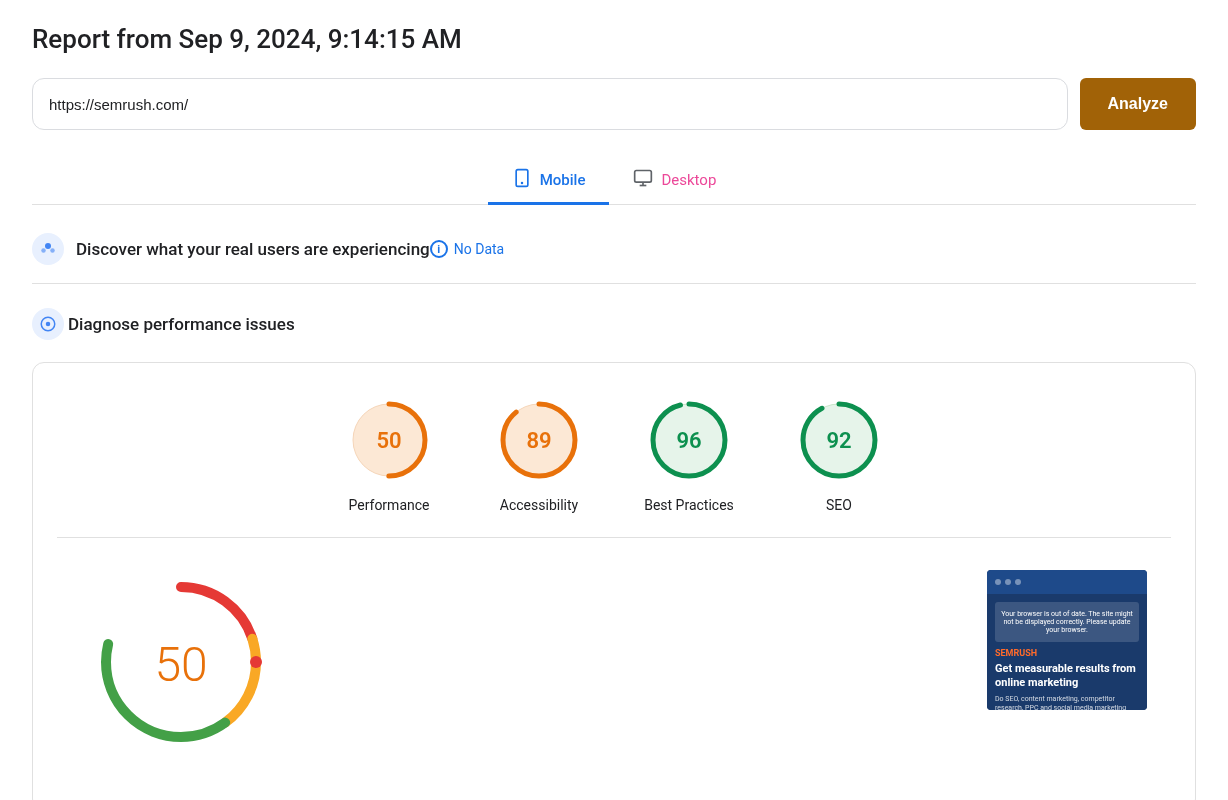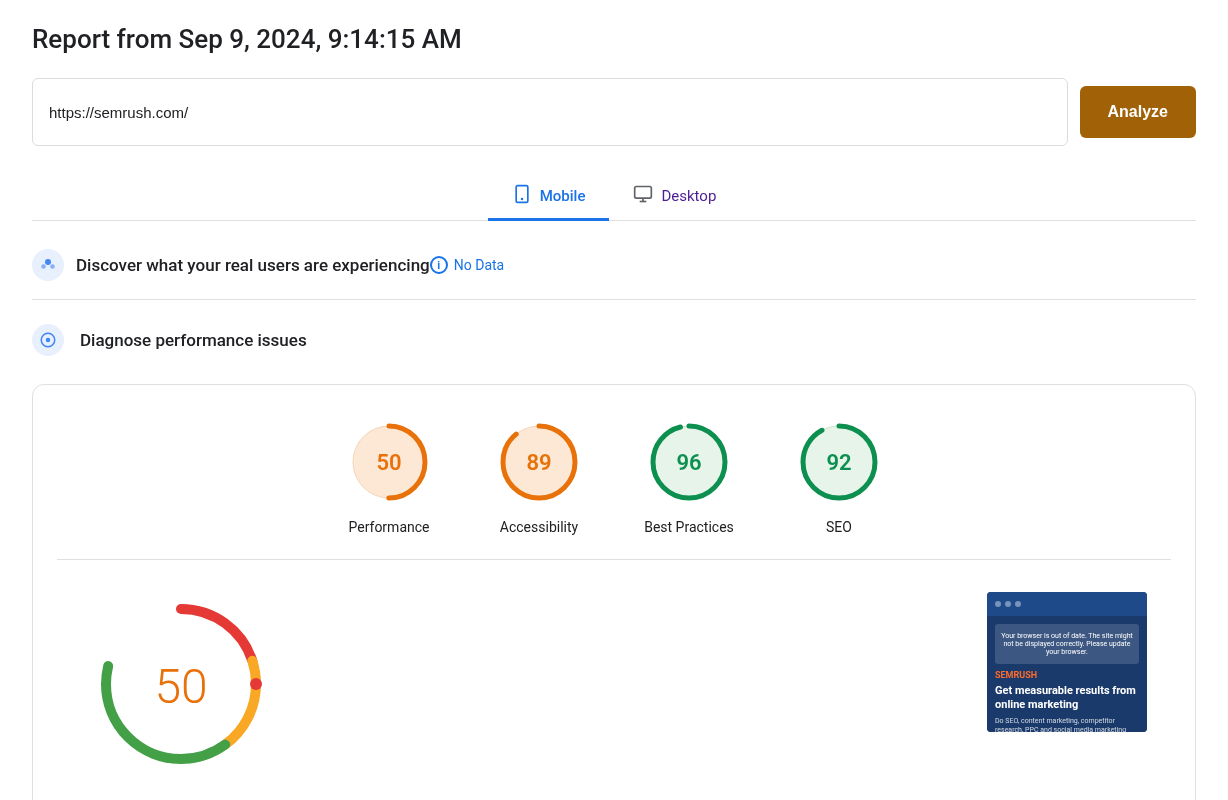--- a/index.html
+++ b/index.html
@@ -26,23 +26,23 @@
 
     
     .url-row {
       display: flex;
       align-items: center;
       gap: 12px;
       margin-bottom: 28px;
     }
     .url-input {
       flex: 1;
-      height: 68px;
+      height: 52px;
       border: 1px solid #dadce0;
-      border-radius: 6px;
+      border-radius: 12px;
       padding: 0 16px;
       font-size: 15px;
       color: #202124;
       outline: none;
     }
     .analyze-btn {
       height: 52px;
       padding: 0 28px;
       background: #a16207;
       color: #fff;
@@ -61,21 +61,21 @@
       gap: 0;
       margin-bottom: 10px;
       border-bottom: 1px solid #e0e0e0;
     }
     .tab {
       display: flex;
       align-items: center;
       gap: 8px;
       padding: 10px 24px;
       font-size: 15px;
-      color: #4c1d95;
+      color: #ec4899;
       cursor: pointer;
       border-bottom: 3px solid transparent;
       margin-bottom: -1px;
     }
     .tab.active {
       color: #1a73e8;
       border-bottom: 3px solid #1a73e8;
       font-weight: 500;
     }
     .tab-icon {
@@ -131,22 +131,22 @@
       flex-shrink: 0;
     }
 
     
     .diagnose-section {
       margin-top: 24px;
     }
     .diagnose-header {
       display: flex;
       align-items: center;
-      gap: 16px;
-      margin-bottom: 28px;
+      gap: 4px;
+      margin-bottom: 22px;
     }
     .diagnose-icon {
       width: 32px;
       height: 32px;
       border-radius: 50%;
       background: #e8f0fe;
       display: flex;
       align-items: center;
       justify-content: center;
       font-size: 16px;

